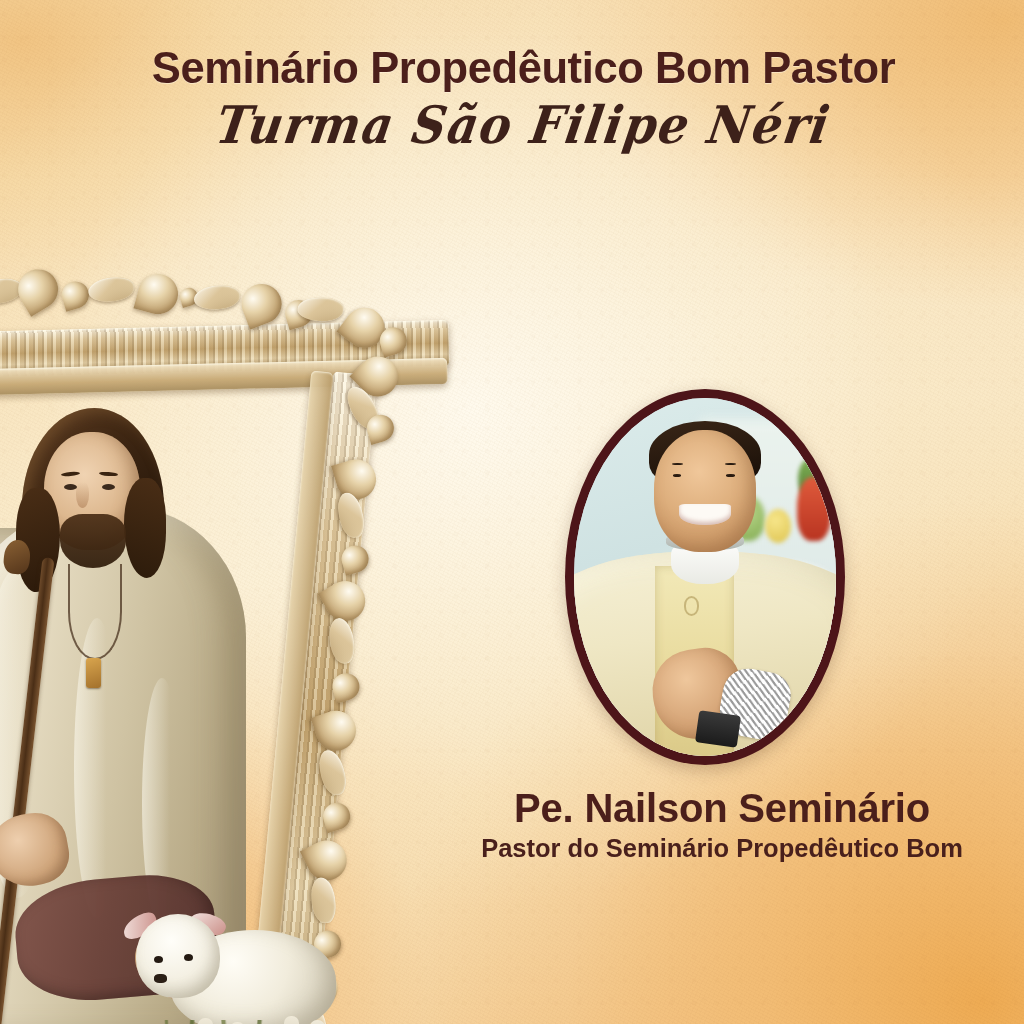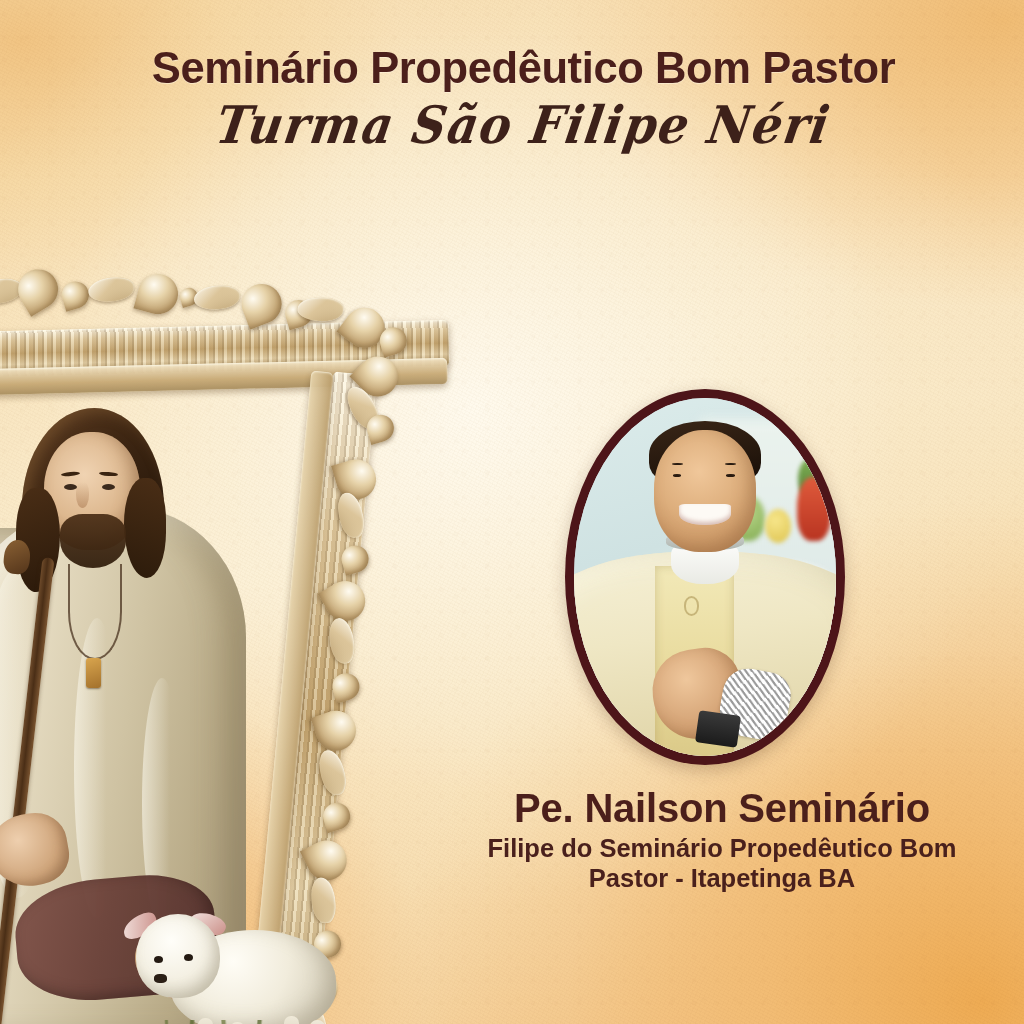--- a/index.html
+++ b/index.html
@@ -468,18 +468,17 @@
     </div>
     <div class="p-smile"></div>
     <div class="p-hands"></div>
     <div class="p-cuff"></div>
     <div class="p-watch"></div>
   </div>
 
   <div class="footer">
     <div class="pname">Pe. Nailson Seminário</div>
     <div class="prole">
-      <div>Filipe do Seminário Propedêutico Bom</div>
-      <div>Pastor - Itapetinga BA</div>
+      <div>Pastor do Seminário Propedêutico Bom</div>
     </div>
   </div>
 
 </div>
 
 </body></html>

